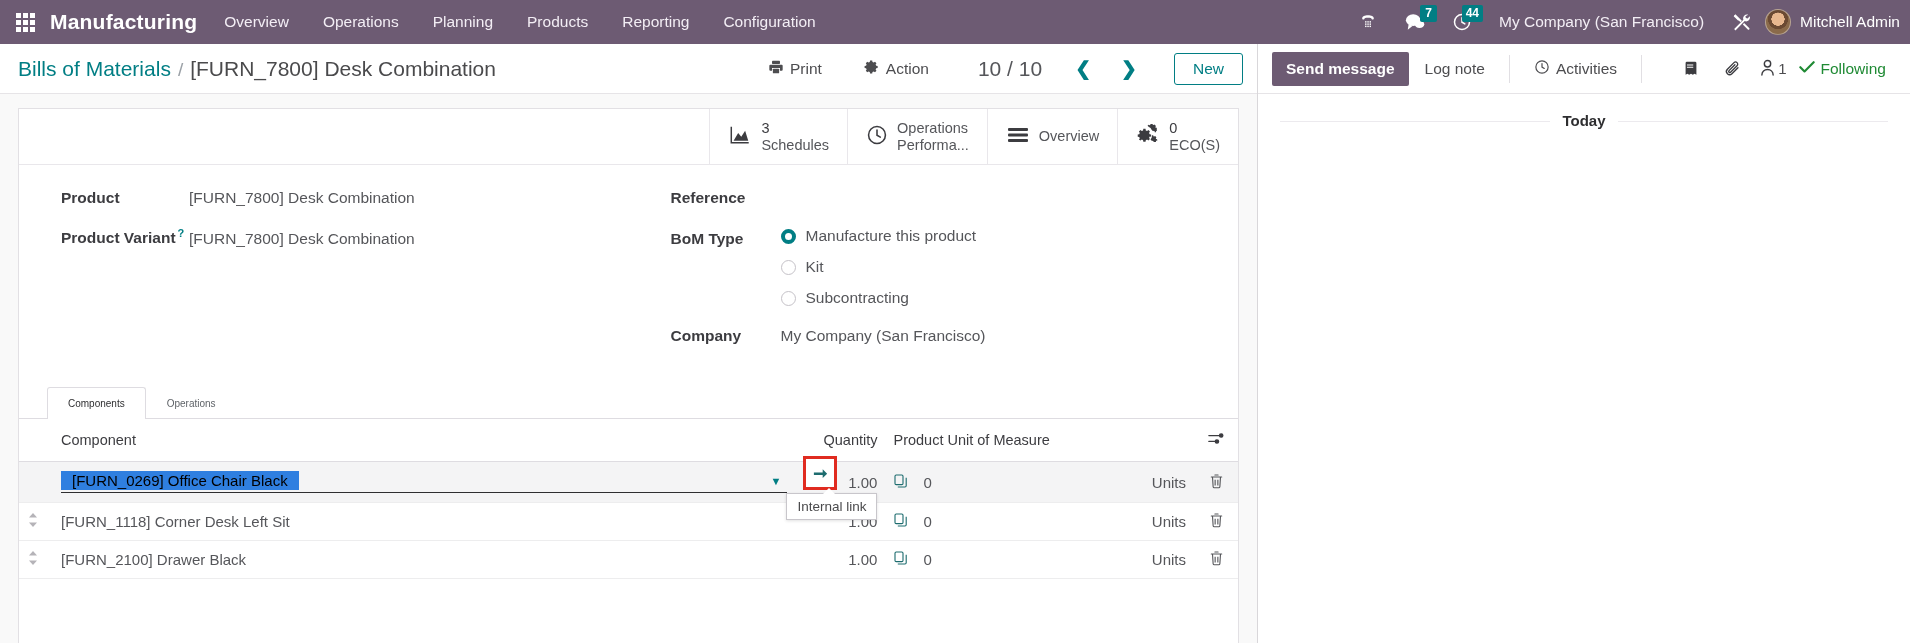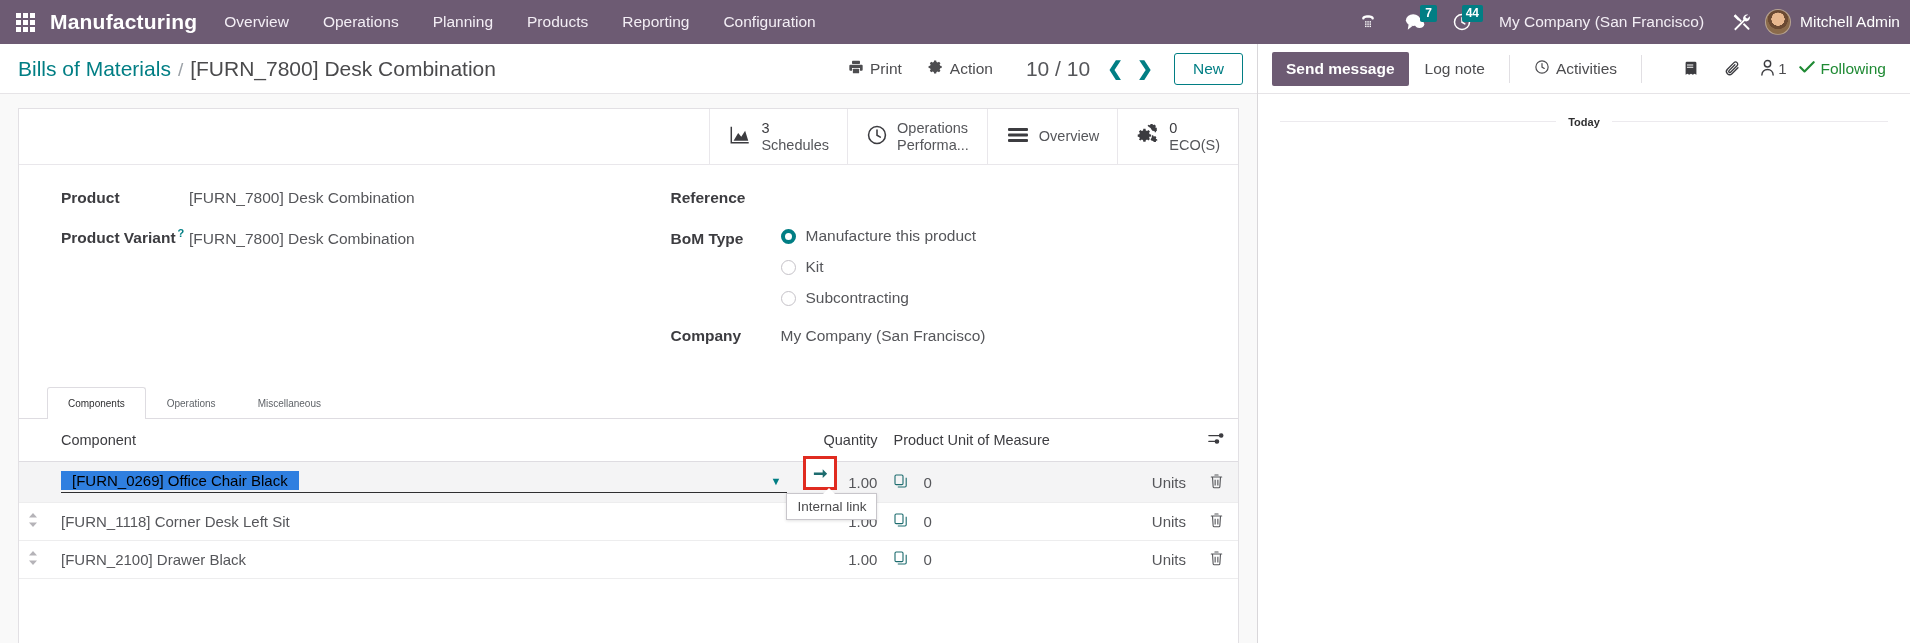--- a/index.html
+++ b/index.html
@@ -57,21 +57,21 @@
   .main-area { flex: 1 1 auto; display: flex; min-height: 0; }
   .form-side { width: 1258px; flex: 0 0 1258px; display: flex; flex-direction: column; border-right: 1px solid #d9d7da; background:#fff; }
   .control-panel {
     height: 50px; flex: 0 0 50px; display: flex; align-items: center;
     padding: 0 14px 0 18px; background: #fff; border-bottom: 1px solid #e6e4e7;
   }
   .bc { display: flex; align-items: baseline; white-space: nowrap; }
   .bc-link { color: #017e84; font-size: 21px; cursor: pointer; text-align: right; }
   .bc-sep { color: #9aa0a6; font-size: 19px; padding: 0 7px; }
   .bc-cur { color: #4a4a4c; font-size: 21px; }
-  .cp-right { margin-left: auto; display: flex; align-items: center; gap: 0; }
+  .cp-right { margin-left: auto; display: flex; align-items: center; gap: 16px; }
   .cp-btn {
     display: flex; align-items: center; gap: 6px; font-size: 15.5px; color: #4d4d50;
     padding: 0 13px; height: 34px; cursor: pointer; background: none; border: none;
     font-family: inherit; white-space: nowrap;
   }
   .pager { font-size: 21px; color: #55565a; padding: 0 10px 0 20px; white-space: nowrap; }
   .pg-arrow {
     color: #017e84; font-size: 19px; font-weight: 700; padding: 0 7px; cursor: pointer; line-height: 1;
   }
   .new-btn {
@@ -194,21 +194,21 @@
     color: #4d4d50; padding: 8px 16px; cursor: pointer; display: flex; align-items: center; gap: 6px;
   }
   .vdiv { width: 1px; height: 28px; background: #e1dfe3; margin: 0 8px; }
   .chatter-right { margin-left: auto; display: flex; align-items: center; gap: 0; }
   .ch-ico { padding: 0 12px; color: #4d4d50; font-size: 16px; cursor: pointer; display:flex; align-items:center; }
   .follow-cnt { display: flex; align-items: center; gap: 3px; color: #4d4d50; font-size: 15px; padding: 0 6px; cursor:pointer; }
   .following { color: #1f8a34; font-size: 15.5px; display: flex; align-items: center; gap: 6px; padding: 0 10px 0 6px; cursor: pointer; white-space: nowrap; }
 
   .thread { padding: 18px 22px; overflow: hidden; }
   .day-sep { text-align: center; position: relative; margin-bottom: 16px; }
-  .day-sep span { background: #fff; padding: 0 12px; font-size: 11px; font-weight: 700; color: #2e2e30; position: relative; z-index: 1; }
+  .day-sep span { background: #fff; padding: 0 12px; font-size: 15px; font-weight: 700; color: #2e2e30; position: relative; z-index: 1; }
   .day-sep:before { content: ""; position: absolute; left: 0; right: 0; top: 50%; height: 1px; background: #eceaee; }
   .msg { display: flex; gap: 13px; }
   .msg-av {
     width: 42px; height: 42px; border-radius: 50%; flex: 0 0 42px; position: relative;
     background: radial-gradient(circle at 50% 36%, #edc19a 0 33%, #5d4331 34% 50%, #8d6c4c 51% 100%);
   }
   .msg-av:after {
     content:""; position:absolute; right:-1px; bottom:0; width: 13px; height: 13px;
     border-radius: 50%; background: #017e84; border: 2px solid #fff;
   }
@@ -424,21 +424,20 @@
                 <span class="fld-lbl">Company</span>
                 <span class="fld-val linklike">My Company (San Francisco)</span>
               </div>
             </div>
           </div>
 
           <div class="notebook">
             <div class="tabs">
               <button class="tab active">Components</button>
               <button class="tab">Operations</button>
-              <button class="tab">Miscellaneous</button>
             </div>
 
             <table class="lines">
               <thead>
                 <tr>
                   <th class="th-handle"></th>
                   <th>Component</th>
                   <th class="th-qty">Quantity</th>
                   <th class="th-uom">Product Unit of Measure</th>
                   <th class="th-opt">

